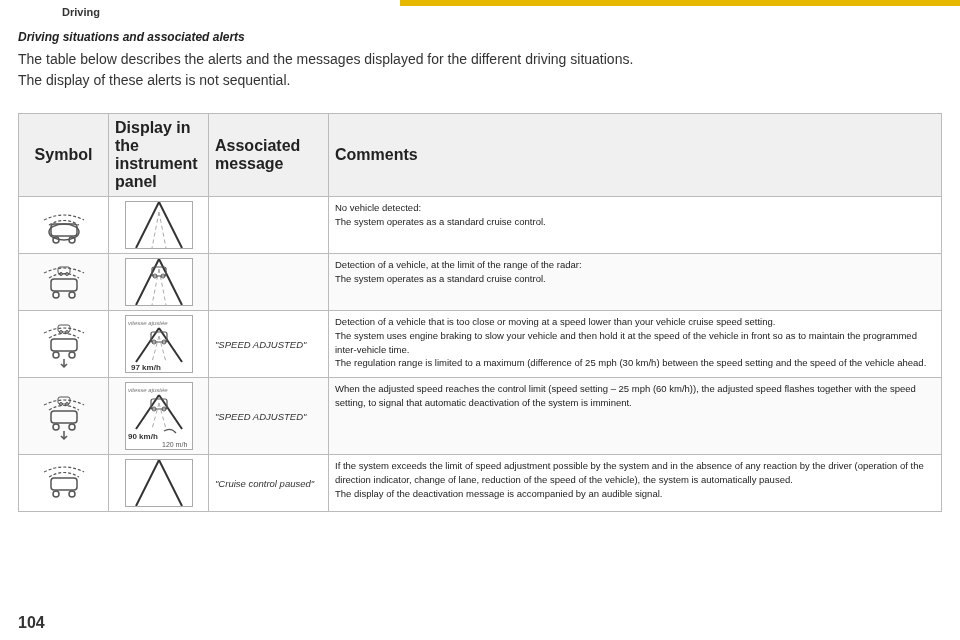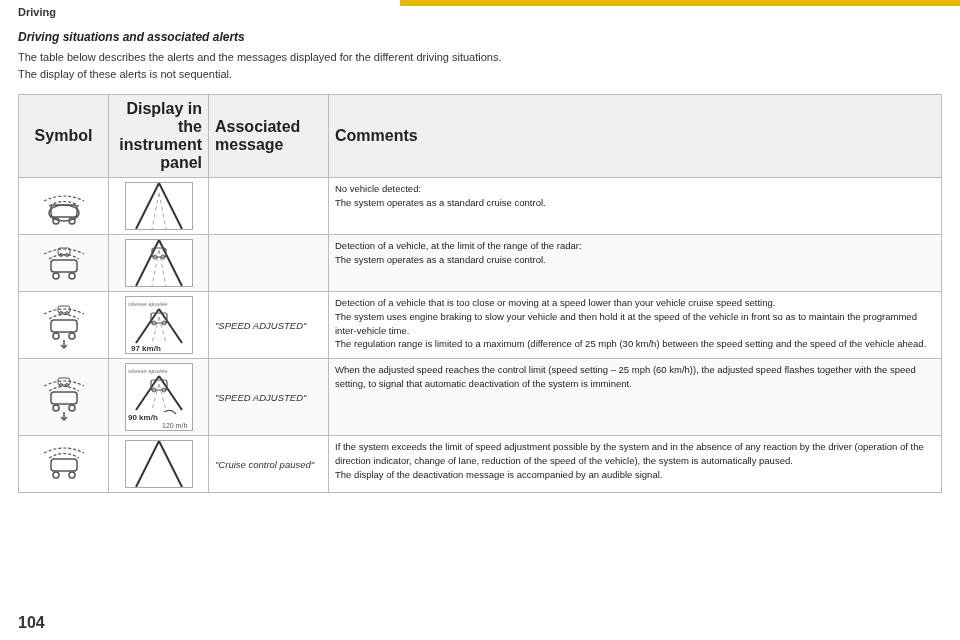--- a/index.html
+++ b/index.html
@@ -11,20 +11,21 @@
       font-size: 11px;
       color: #222;
       overflow: hidden;
       position: relative;
     }
 
     .top-bar {
       display: flex;
       align-items: center;
       padding: 6px 18px 2px 18px;
+      margin-left: 44px;
     }
 
     .top-bar-label {
       font-size: 11px;
       font-weight: bold;
       color: #333;
     }
 
     .yellow-line {
       position: absolute;
@@ -41,23 +42,23 @@
 
     .page-title {
       font-size: 12px;
       font-weight: bold;
       color: #222;
       margin-bottom: 5px;
       font-style: italic;
     }
 
     .page-subtitle {
-      font-size: 11px;
+      font-size: 14px;
       color: #333;
-      margin-bottom: 12px;
+      margin-bottom: 22px;
       line-height: 1.5;
     }
 
     table {
       width: 100%;
       border-collapse: collapse;
       font-size: 10px;
     }
 
     thead tr {
@@ -73,21 +74,21 @@
       vertical-align: middle;
     }
 
     td {
       border: 1px solid #bbb;
       padding: 4px 6px;
       vertical-align: top;
     }
 
     .col-symbol { width: 90px; text-align: center; vertical-align: middle; }
-    .col-display { width: 100px; text-align: right; vertical-align: middle; }
+    .col-display { width: 100px; text-align: left; vertical-align: middle; }
     .col-message { width: 120px; vertical-align: middle; }
     .col-comments { width: auto; }
 
     .symbol-icon {
       display: flex;
       align-items: center;
       justify-content: center;
       height: 100%;
     }
 

